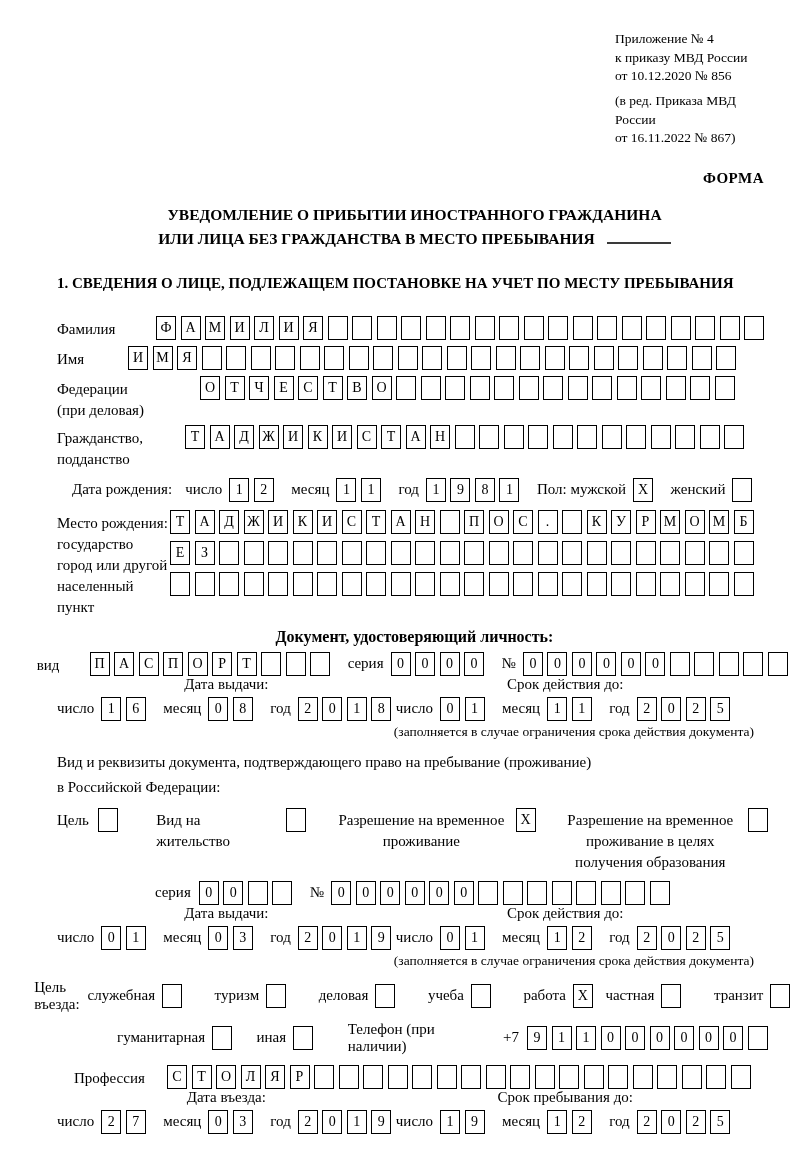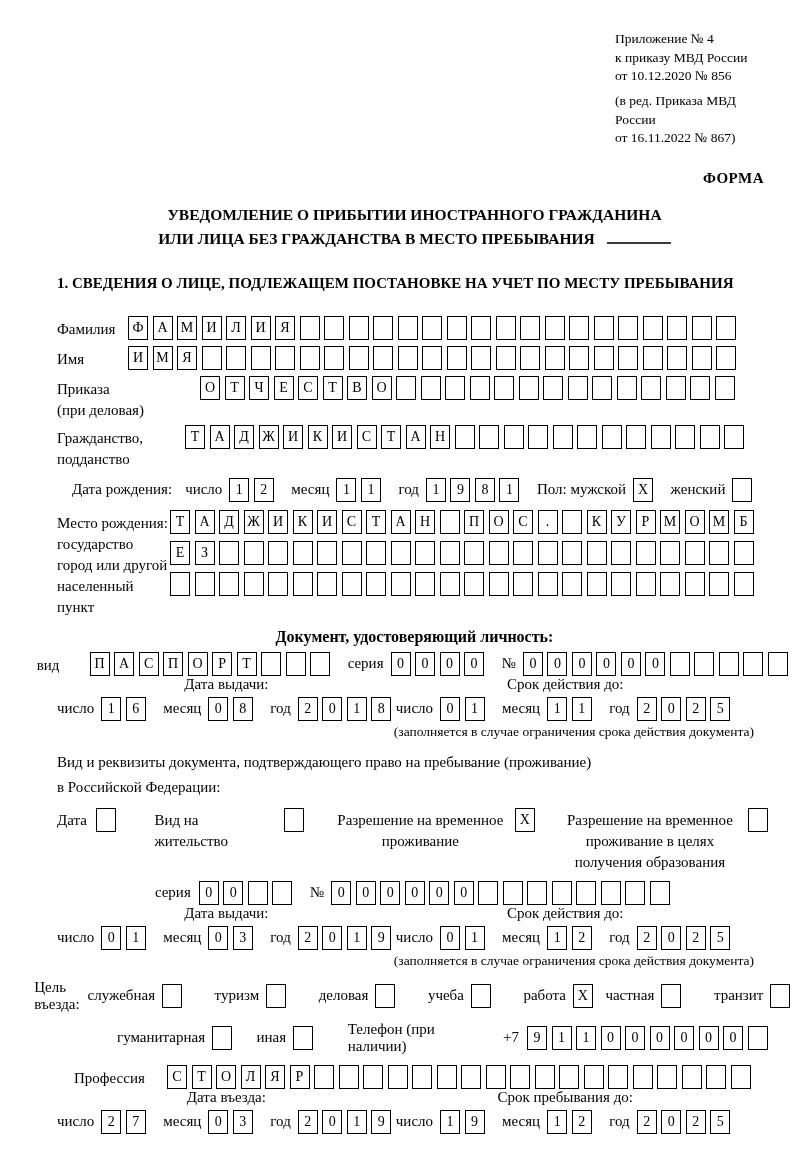--- a/index.html
+++ b/index.html
@@ -21,21 +21,21 @@
   .flabel{flex:none;line-height:21px;padding-top:3px;}
   .w71{width:71px;} .w143{width:143px;} .w128{width:128px;} .w113{width:113px;}
   .w53{width:53px;} .w93{width:93px;}
 
   .boxrun{display:inline-flex;flex:none;}
   .cell{flex:none;width:18px;height:22px;border:1.6px solid #000;margin-right:4.5px;
         display:inline-flex;align-items:center;justify-content:center;
         font-size:14px;background:#fff;}
   .stack > div{margin-bottom:7px;}
 
-  .mt24{margin-top:24px;} .mt10{margin-top:10px;}
+  .mt24{margin-top:24px;gap:28px;} .mt10{margin-top:10px;}
   .mt8{margin-top:8px;} .mt6{margin-top:6px;} .mt4{margin-top:4px;}
 
   .dg-label{margin:0 7px 0 13px;flex:none;}
   .dg-label.first{margin-left:0;}
   .center-bold{text-align:center;font-weight:bold;margin-top:10px;font-size:16px;}
 
   .dates{display:flex;justify-content:flex-start;padding-right:28px;margin-top:0;}
   .dgroup{}
   .dg-title{text-align:center;margin-bottom:4px;}
   .dg-fields{display:flex;align-items:center;}
@@ -133,21 +133,21 @@
         <span class="cell"></span>
         <span class="cell"></span>
         <span class="cell"></span>
         <span class="cell"></span>
         <span class="cell"></span>
       </div>
   </div>
 
   <div class="frow mt6">
     <div class="flabel w143">
-      <div>Приказа</div>
+      <div>Федерации</div>
       <div>(при деловая)</div>
     </div>
     <div class="boxrun">
         <span class="cell">О</span>
         <span class="cell">Т</span>
         <span class="cell">Ч</span>
         <span class="cell">Е</span>
         <span class="cell">С</span>
         <span class="cell">Т</span>
         <span class="cell">В</span>
@@ -406,21 +406,21 @@
   </div>
   <div class="note-right">(заполняется в случае ограничения срока действия документа)</div>
 
   <div class="intro">
     <div>Вид и реквизиты документа, подтверждающего право на пребывание (проживание)</div>
     <div>в Российской Федерации:</div>
   </div>
 
   <div class="opts">
     <div class="opt">
-      <span class="opt-label">Дата</span>
+      <span class="opt-label">Цель</span>
       <span class="boxrun">
           <span class="cell"></span>
         </span>
     </div>
     <div class="opt gap2">
       <span class="opt-label">Вид на жительство</span>
       <span class="boxrun">
           <span class="cell"></span>
         </span>
     </div>

